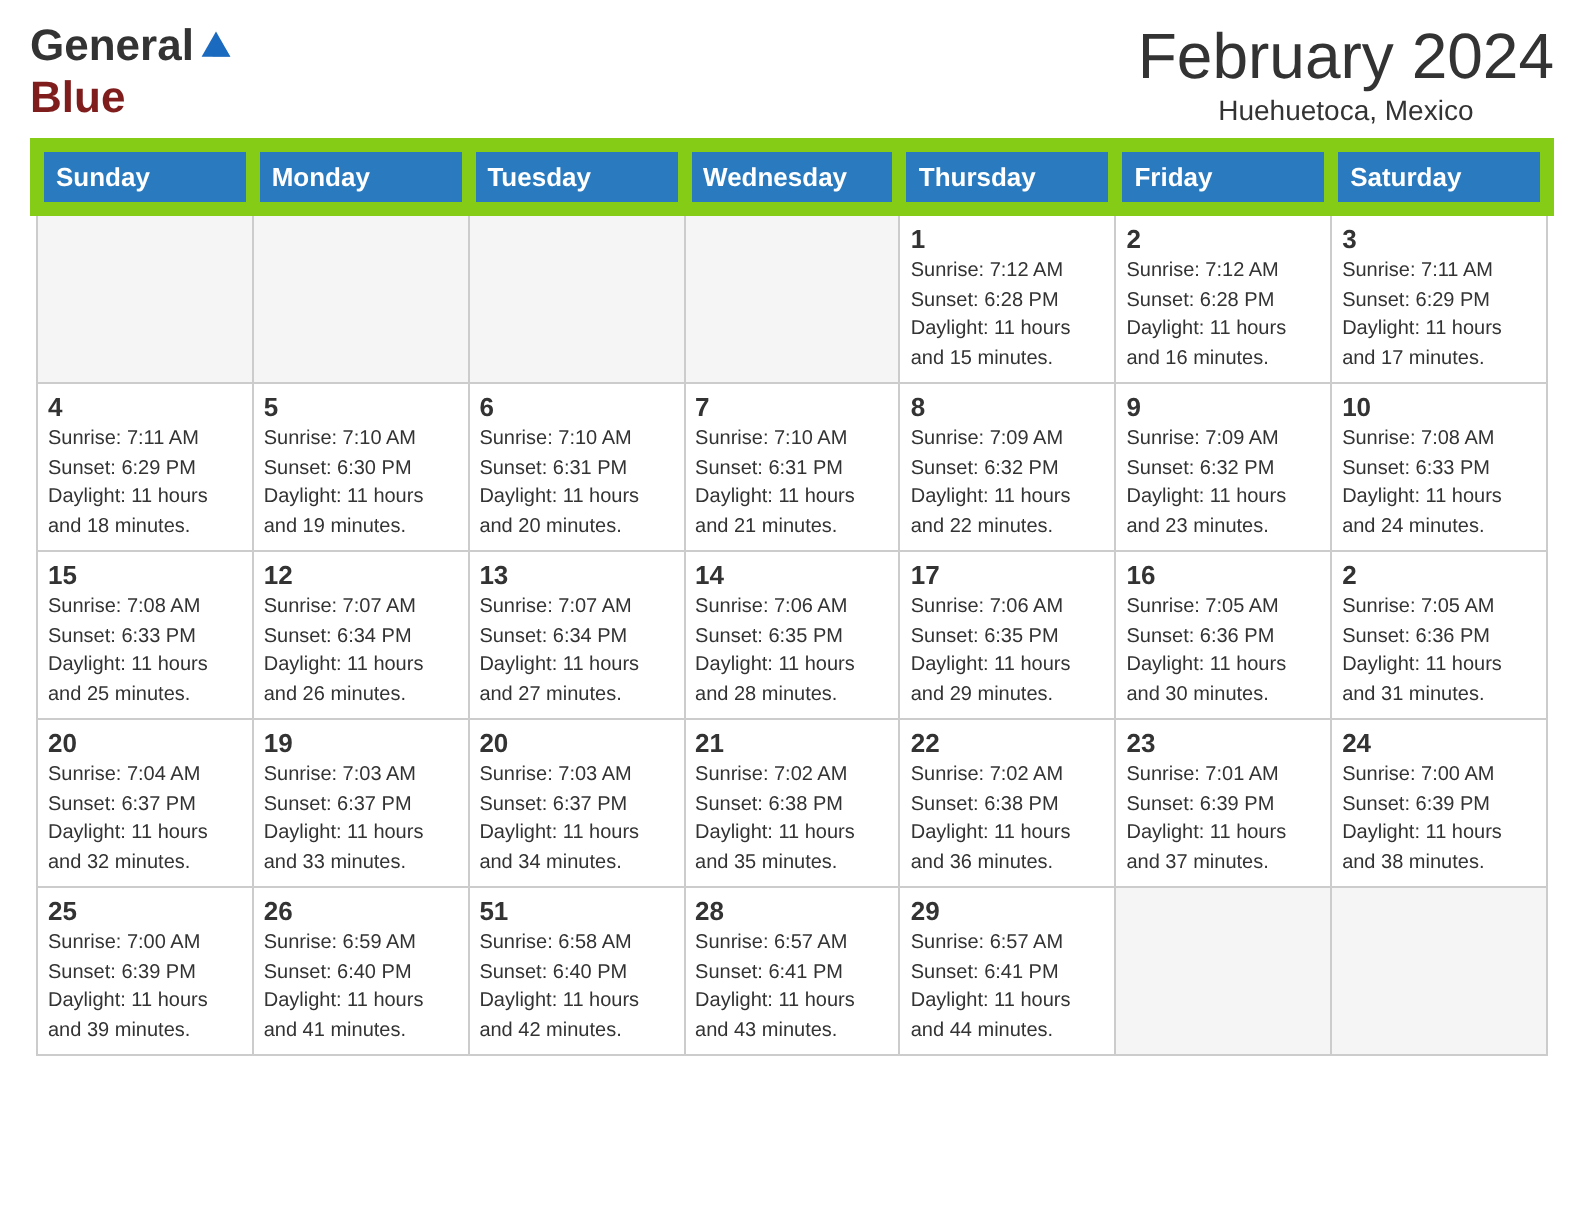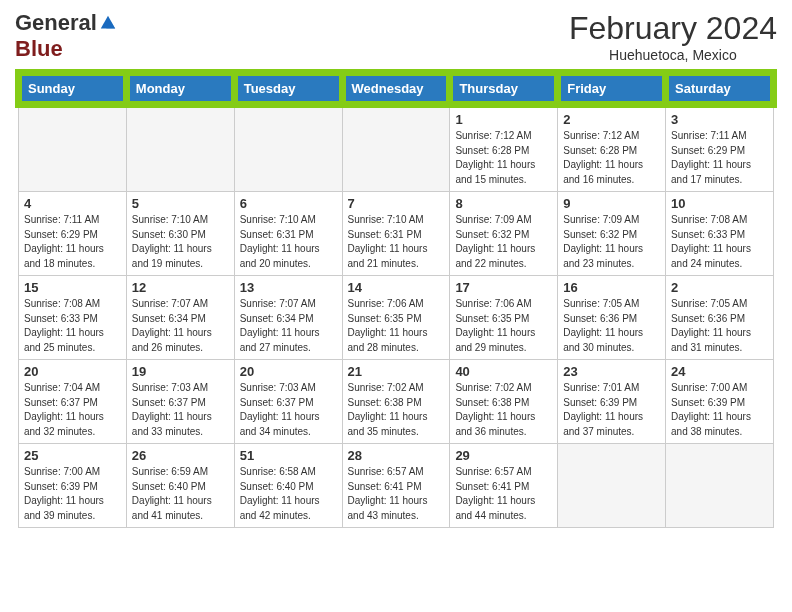--- a/index.html
+++ b/index.html
@@ -261,21 +261,21 @@
 Sunset: 6:37 PM
 Daylight: 11 hours and 34 minutes.</div>
           </td>
           <td>
             <span class="day-num">21</span>
             <div class="day-info">Sunrise: 7:02 AM
 Sunset: 6:38 PM
 Daylight: 11 hours and 35 minutes.</div>
           </td>
           <td>
-            <span class="day-num">40</span>
+            <span class="day-num">22</span>
             <div class="day-info">Sunrise: 7:02 AM
 Sunset: 6:38 PM
 Daylight: 11 hours and 36 minutes.</div>
           </td>
           <td>
             <span class="day-num">23</span>
             <div class="day-info">Sunrise: 7:01 AM
 Sunset: 6:39 PM
 Daylight: 11 hours and 37 minutes.</div>
           </td>

